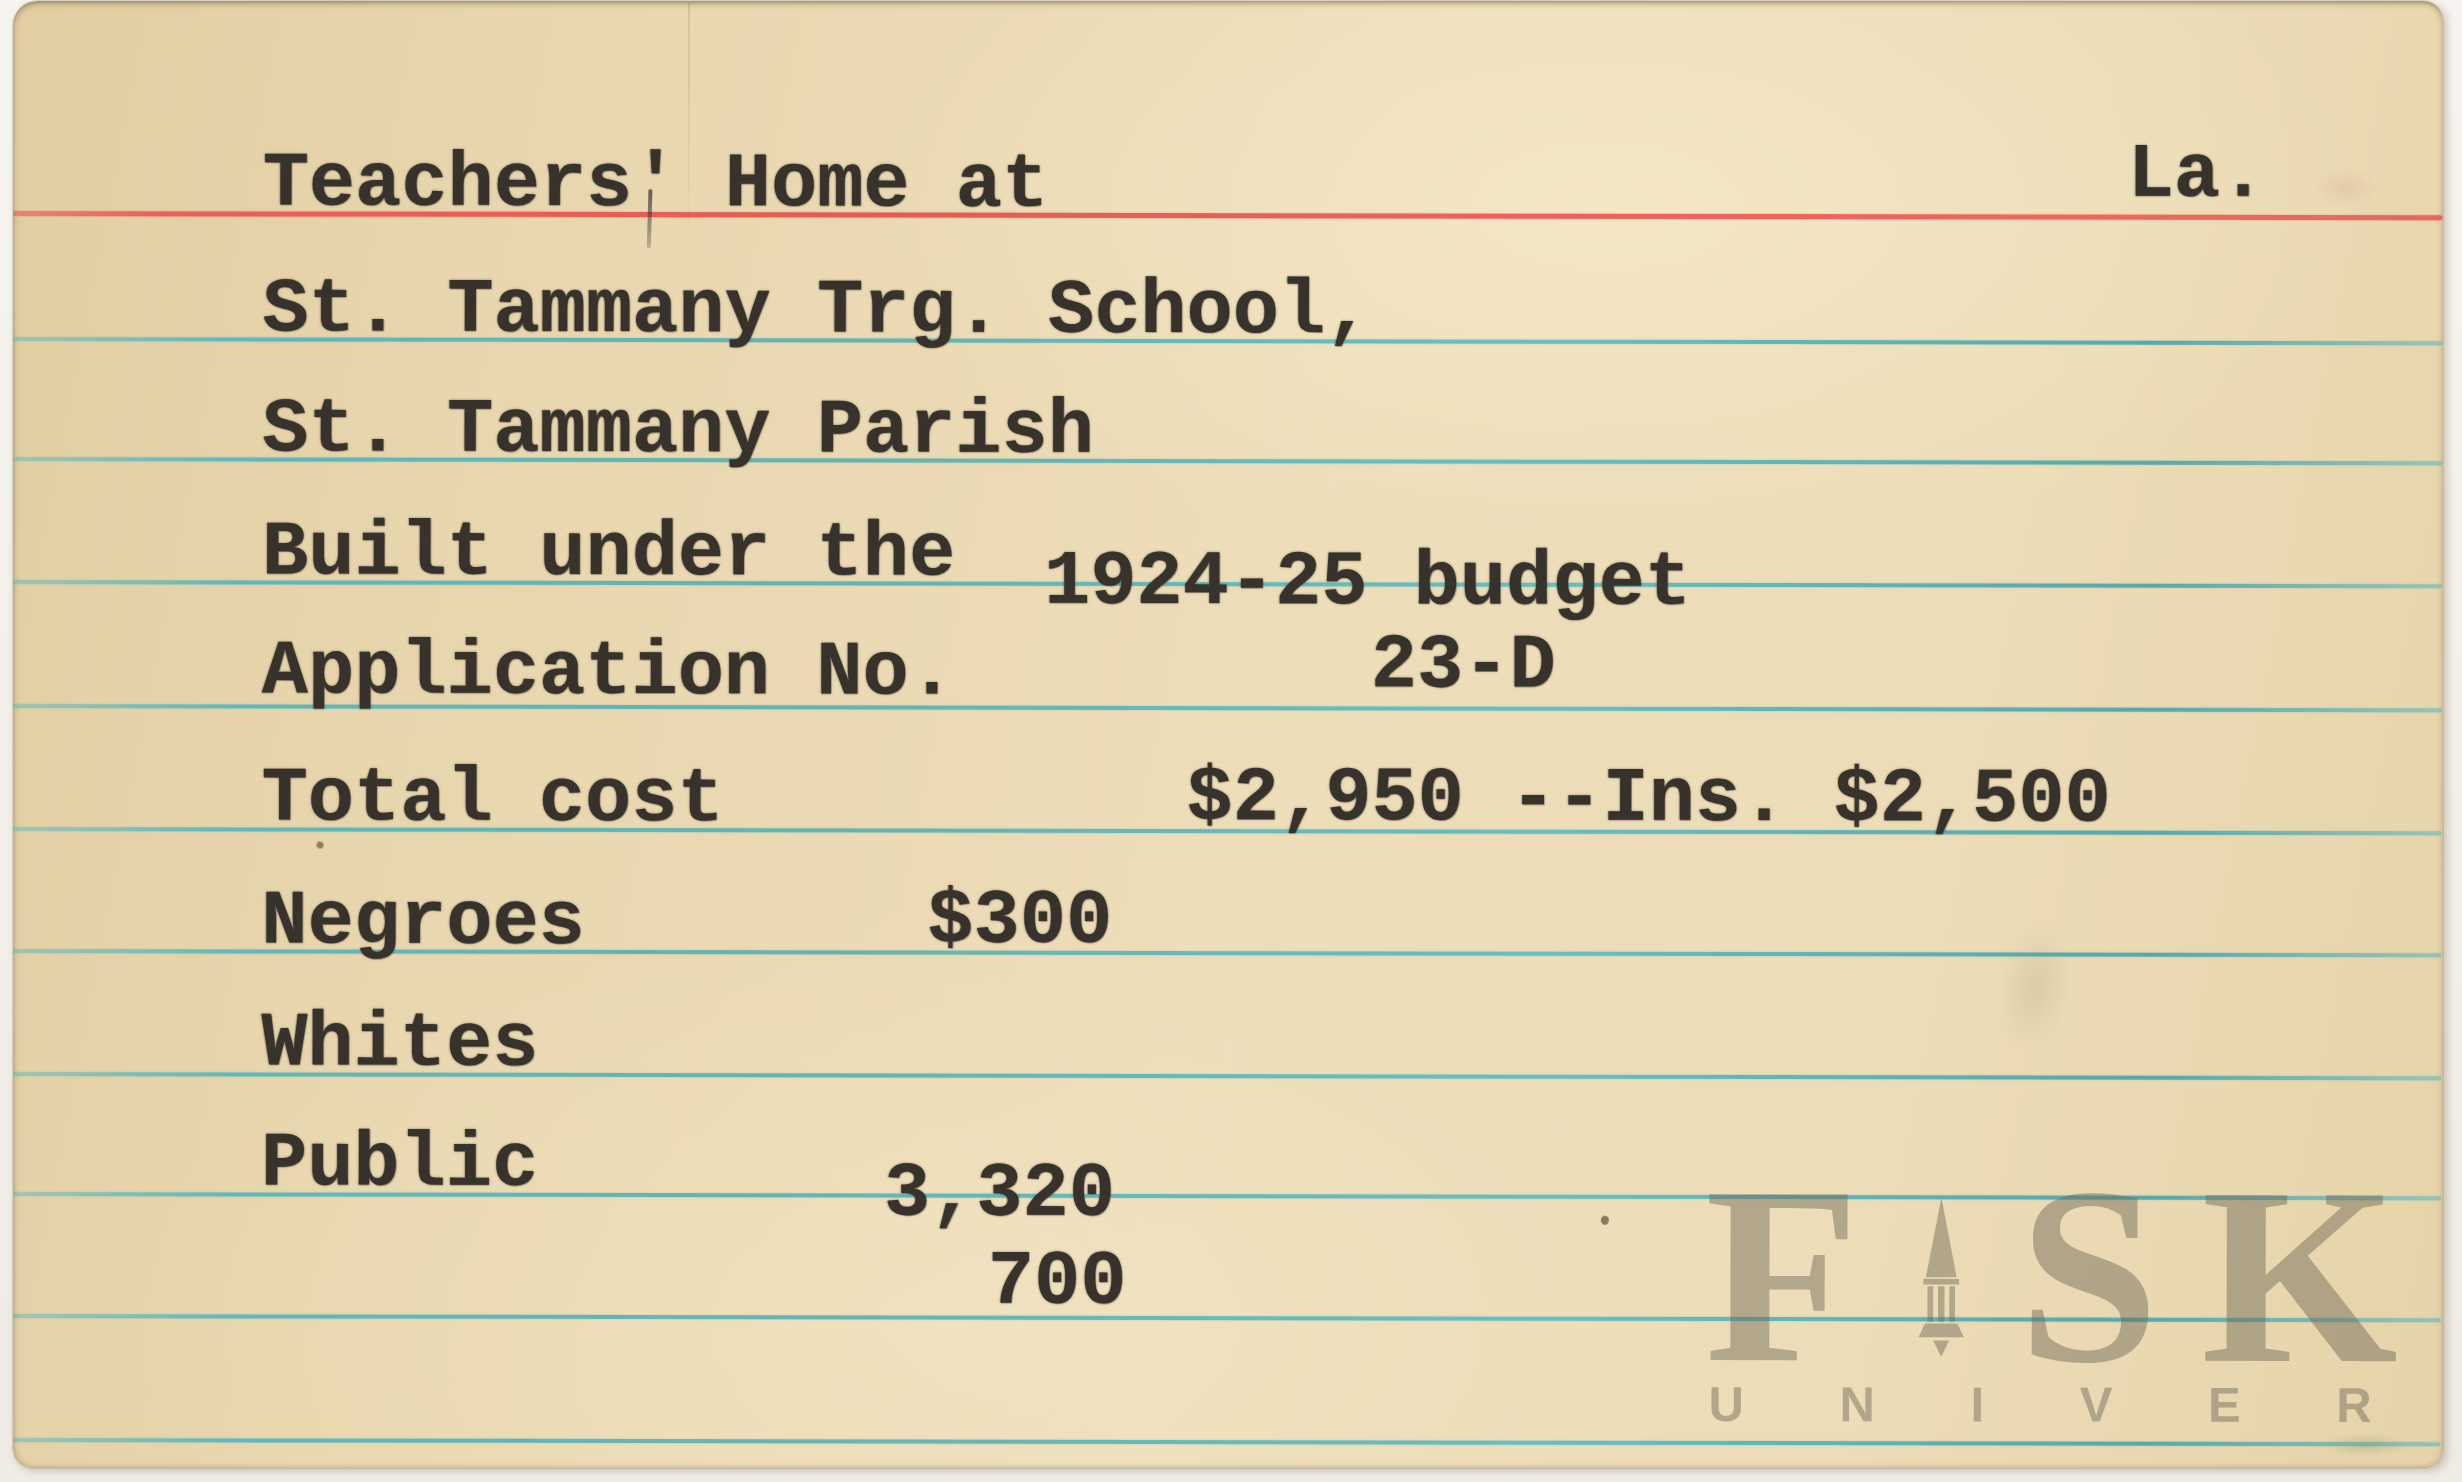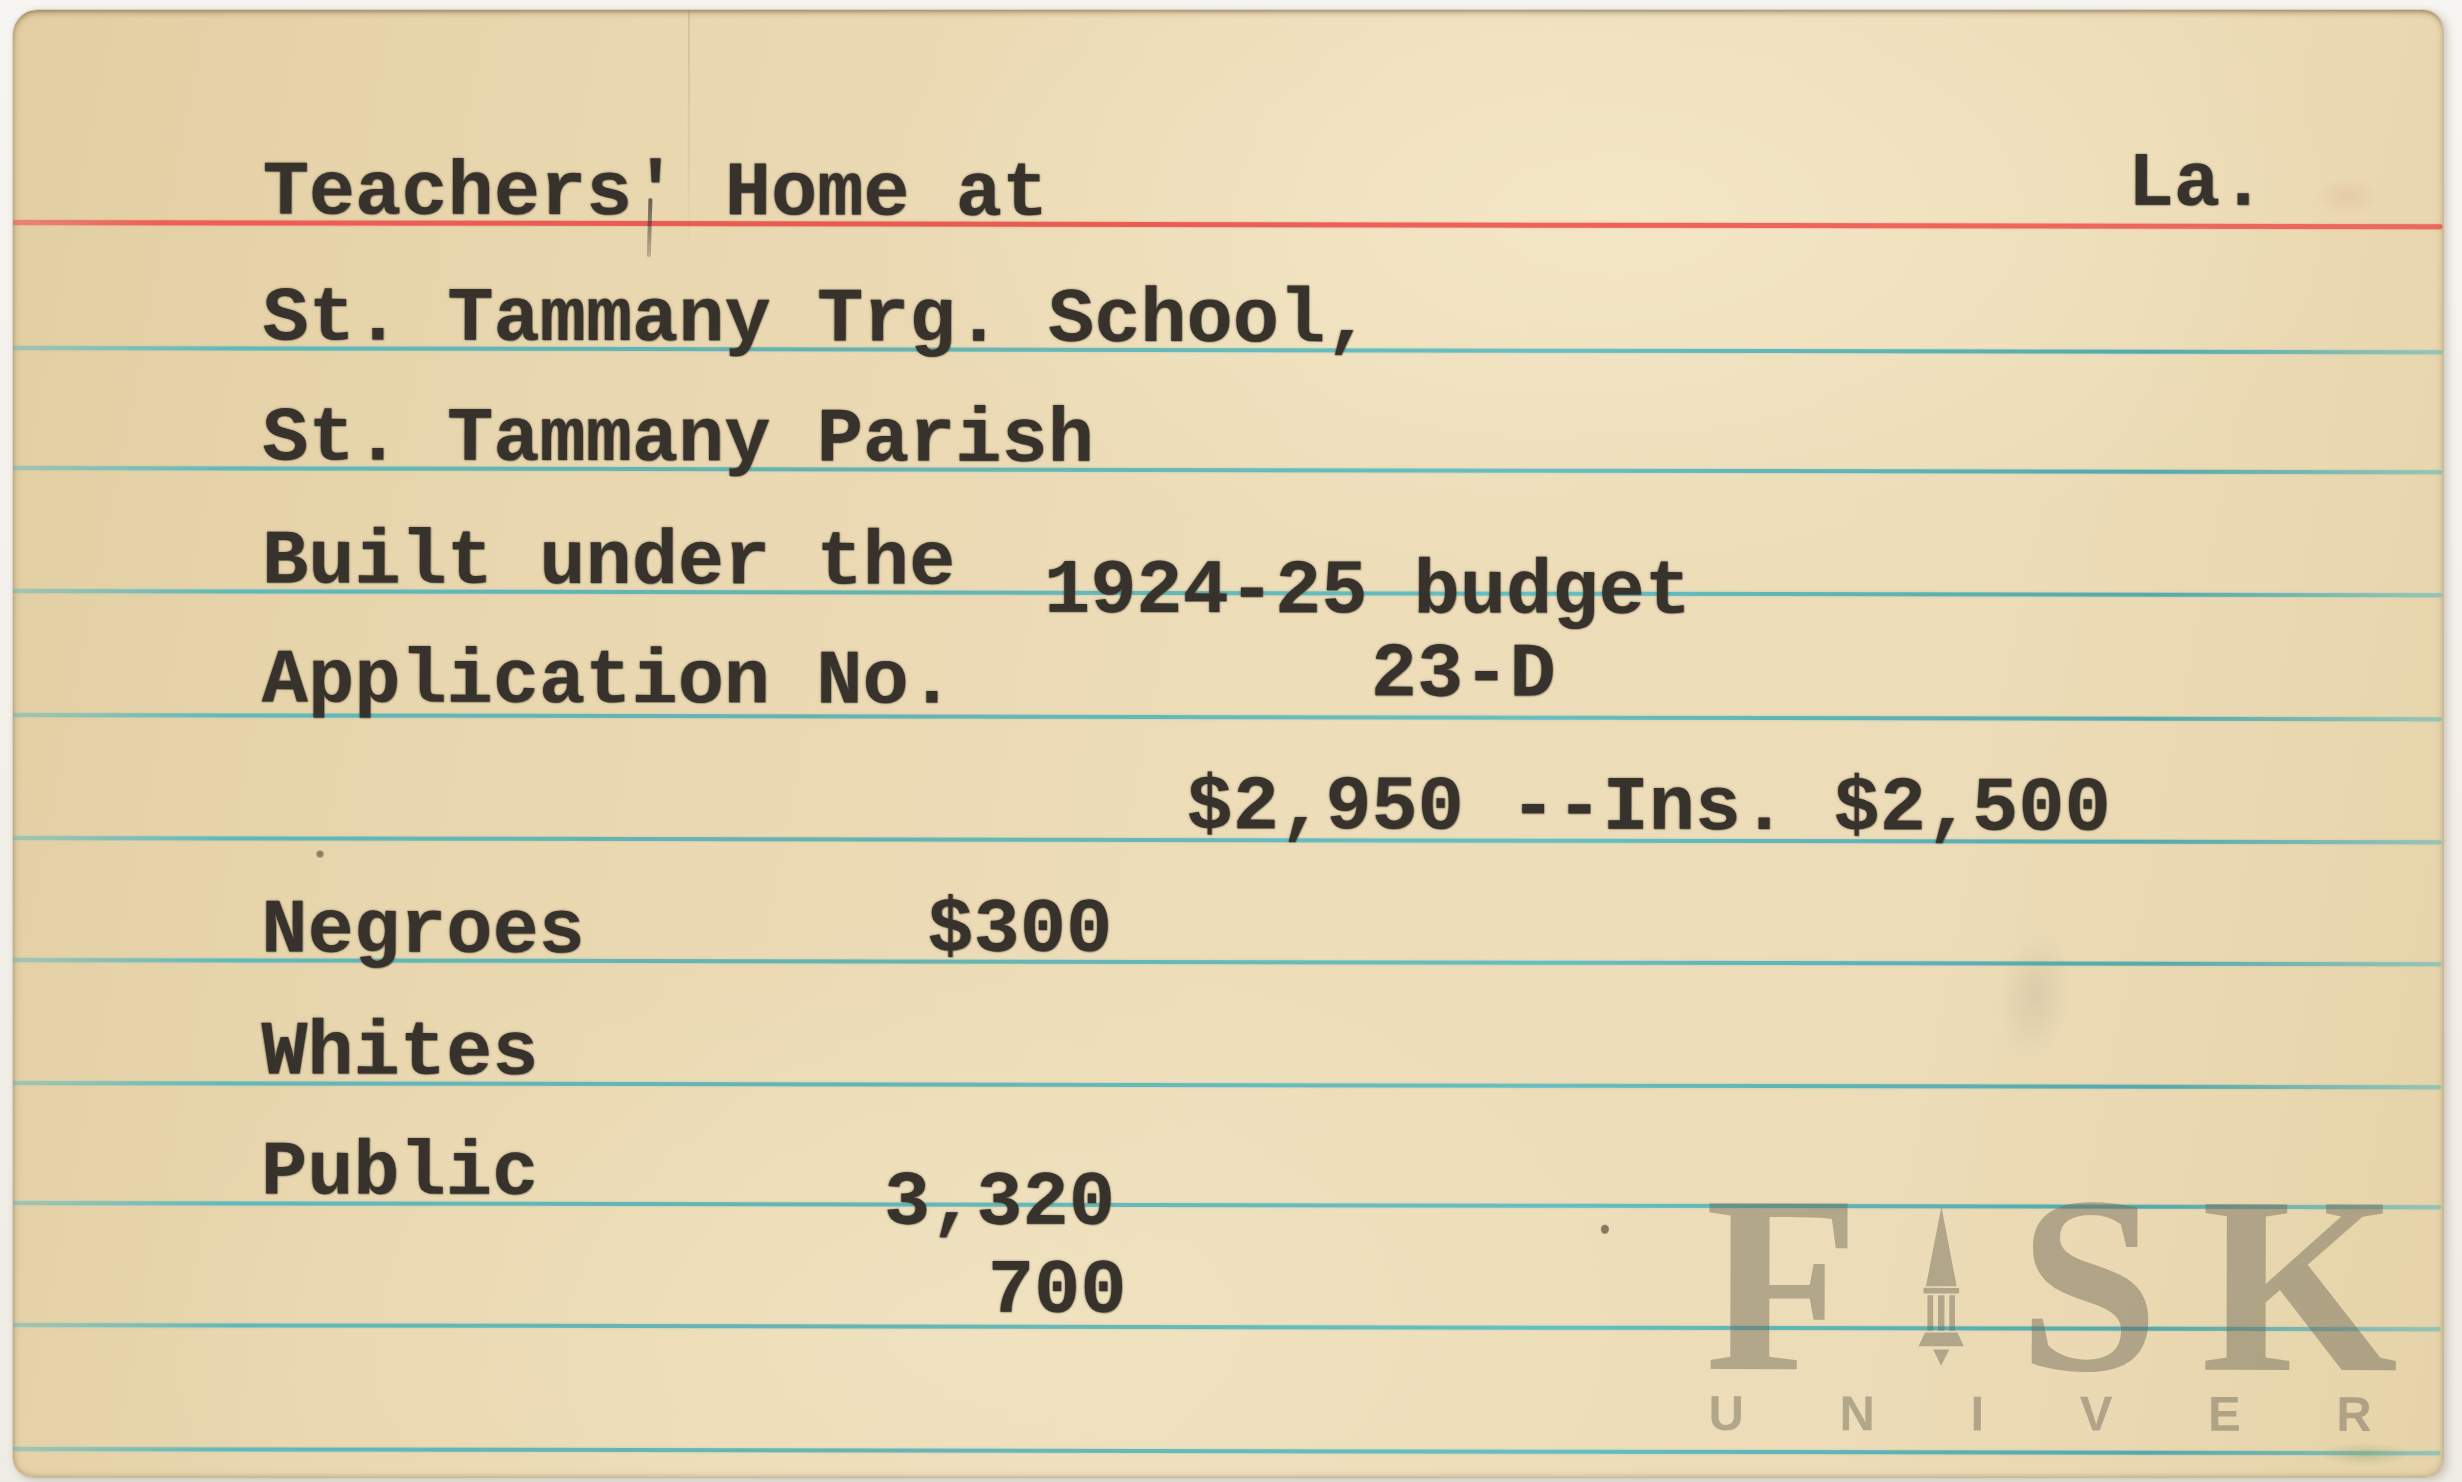--- a/index.html
+++ b/index.html
@@ -4,21 +4,21 @@
 <title>Index Card</title>
 <style>
   html,body{margin:0;padding:0;}
   body{
     width:2462px;height:1482px;position:relative;overflow:hidden;
     background:linear-gradient(180deg,#f7f5f1 0%,#f3f0ea 55%,#efece5 100%);
     font-family:"Liberation Sans",sans-serif;
   }
   
   .card{
-    position:absolute;left:13px;top:10px;width:2430px;height:1467px;
+    position:absolute;left:13px;top:1px;width:2430px;height:1467px;
     border-radius:24.4px 19.6px 18px 19.6px;
     background:
       radial-gradient(1222px 611px at 66% 14%, rgba(255,246,218,.40), rgba(255,246,218,0) 62%),
       radial-gradient(1385px 693px at 38% 90%, rgba(252,243,214,.28), rgba(252,243,214,0) 60%),
       linear-gradient(101deg,#e2cea2 0%,#e8d6ae 20%,#edddb9 52%,#ecdcb7 78%,#e6d3a9 100%);
     box-shadow:
       0 0 0 0.8px rgba(125,98,60,.22),
       3.3px 2.4px 8.1px rgba(100,78,45,.28),
       inset 0 5.7px 7.3px -4.9px rgba(80,55,25,.65),
       inset 4.9px 0 8.1px -5.7px rgba(80,55,25,.38),
@@ -120,21 +120,21 @@
         <div class="rule blue" style="top: 1313px;"></div>
         <div class="rule blue" style="top: 1437px;"></div>
       </div>
 
     <div id="textlayer">
         <div class="line row-title"><span class="seg seg-0">Teachers' Home at</span><span class="seg seg-1">La.</span></div>
         <div class="line row-school"><span class="seg seg-0">St. Tammany Trg. School,</span></div>
         <div class="line row-parish"><span class="seg seg-0">St. Tammany Parish</span></div>
         <div class="line row-built"><span class="seg seg-0">Built under the</span><span class="seg seg-1">1924-25 budget</span></div>
         <div class="line row-application"><span class="seg seg-0">Application No.</span><span class="seg seg-1">23-D</span></div>
-        <div class="line row-totalcost"><span class="seg seg-1">$2,950 --Ins. $2,500</span></div>
+        <div class="line row-totalcost"><span class="seg seg-0">Total cost</span><span class="seg seg-1">$2,950 --Ins. $2,500</span></div>
         <div class="line row-negroes"><span class="seg seg-0">Negroes</span><span class="seg seg-1">$300</span></div>
         <div class="line row-whites"><span class="seg seg-0">Whites</span></div>
         <div class="line row-public"><span class="seg seg-0">Public</span><span class="seg seg-1">3,320</span></div>
         <div class="line row-rosenwald"><span class="seg seg-1">700</span></div>
       </div>
 
     <div>
       <div class="wm wm-fisk">
         <span class="wm-f">F</span>
         <svg class="tower" width="81" height="163" viewBox="0 0 100 200" xmlns="http://www.w3.org/2000/svg">

